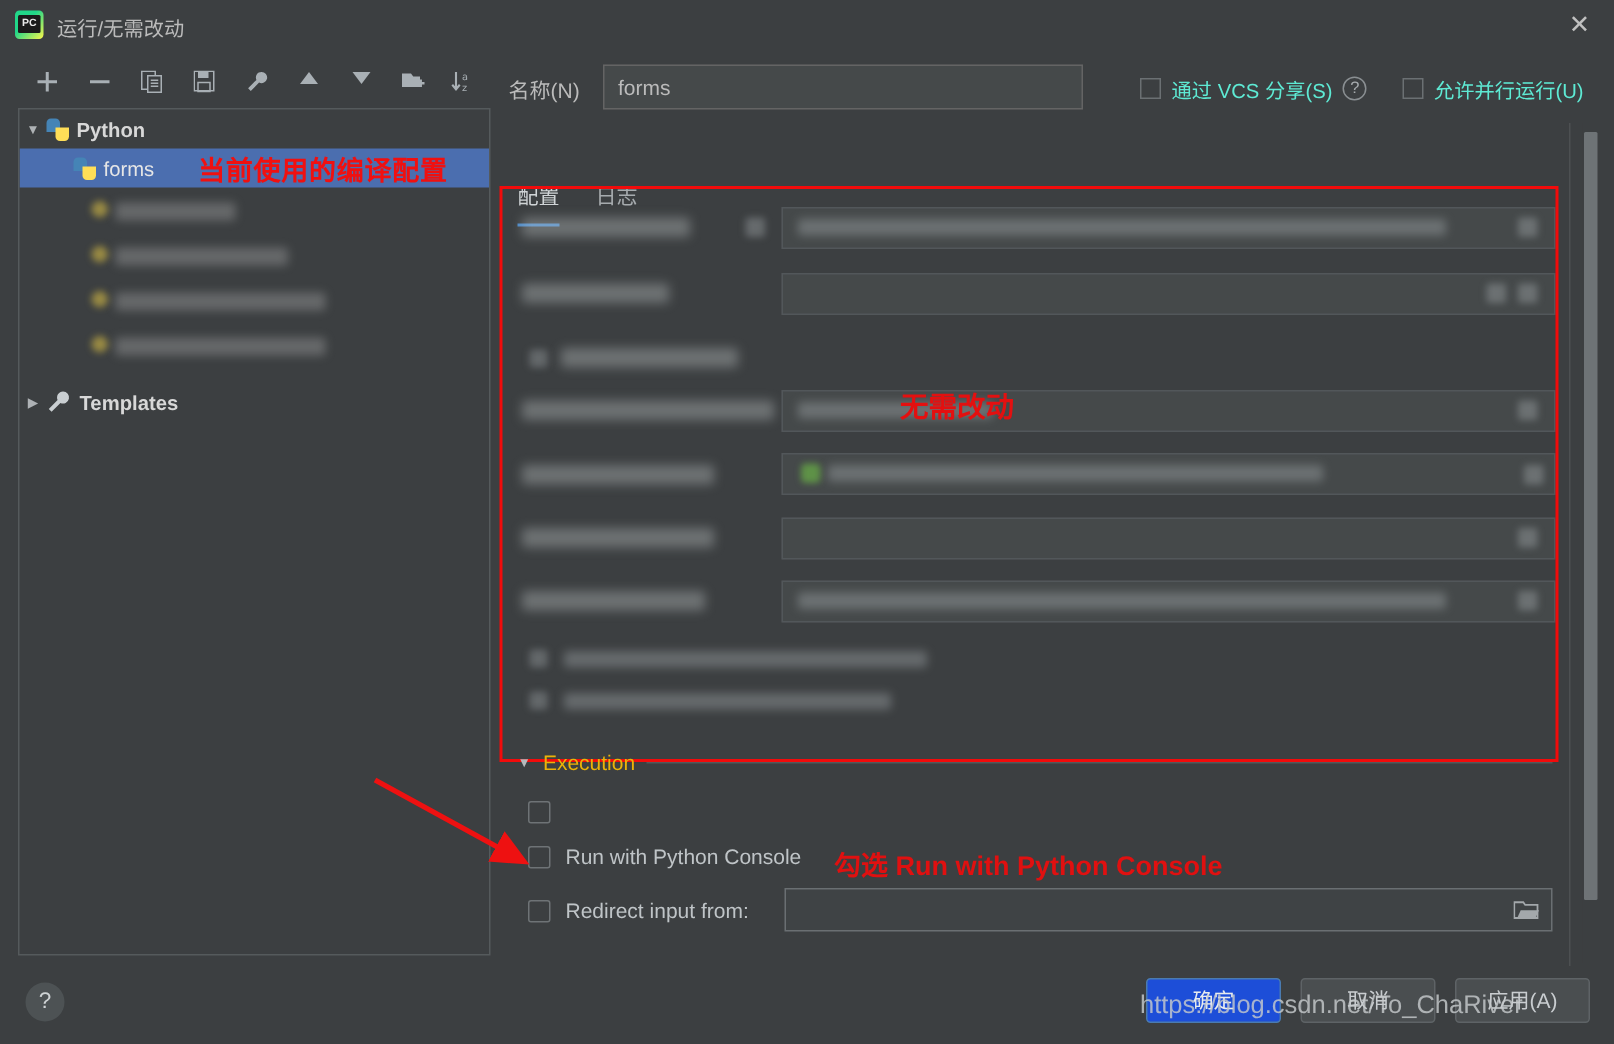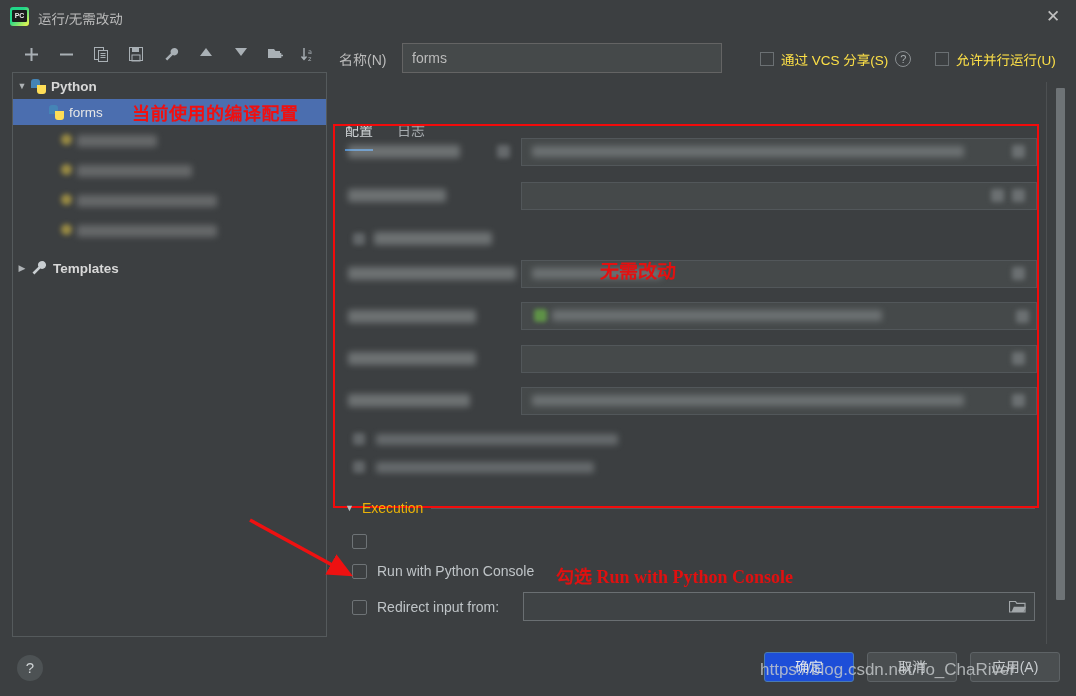--- a/index.html
+++ b/index.html
@@ -27,21 +27,21 @@
   .tb-icon { position: absolute; top: 2px; width: 26px; height: 26px; color: #a9b0b5; text-align: center; }
   .tb-icon svg { display: block; margin: 5px auto 0; }
 
   
   .name-label { position: absolute; left: 339px; top: 49px; font-size: 14px; color: #bbbbbb; }
   .name-input { position: absolute; left: 402px; top: 43px; width: 320px; height: 30px;
                 background: #45494a; border: 1px solid #646464; color: #bbbbbb;
                 font-size: 14px; padding: 0 9px; line-height: 28px; }
   .cb-row { position: absolute; top: 49px; display: flex; align-items: center; gap: 7px; }
   .cbx { width: 14px; height: 14px; background: #3c3f41; border: 1px solid #6b7073; display: inline-block; }
-  .cb-text { font-size: 13.5px; color: #fde047; white-space: nowrap; }
+  .cb-text { font-size: 13.5px; color: #5eead4; white-space: nowrap; }
   .qmark { width: 16px; height: 16px; border: 1px solid #8a8f92; border-radius: 50%; color: #a6abae;
            font-size: 11px; line-height: 14px; text-align: center; display: inline-block; }
 
   
   .tree { position: absolute; left: 12px; top: 72px; width: 315px; height: 565px;
           background: #3c3f41; border: 1px solid #555a5c; overflow: hidden; }
   .tree-row { position: relative; height: 26px; display: flex; align-items: center; font-size: 13.5px; }
   .tree-row.sel { background: #4b6eaf; }
   .tw-arrow { width: 18px; text-align: center; color: #aeb2b5; font-size: 9px; }
   .py-ico { width: 15px; height: 15px; margin-right: 5px; position: relative; flex: none; }
@@ -84,21 +84,21 @@
   .exec-title { font-size: 14px; color: #eab308; white-space: nowrap; }
   .exec-rule { flex: 1; height: 1px; background: #55595b; }
 
   .ex-row { position: absolute; left: 352px; display: flex; align-items: center; gap: 10px; }
   .ex-cbx { width: 15px; height: 15px; border: 1px solid #6e7376; background: #3c3f41; border-radius: 2px; flex: none; }
   .ex-label { font-size: 14px; color: #bfc4c7; white-space: nowrap; }
   .redirect-field { position: absolute; left: 523px; top: 592px; width: 512px; height: 29px;
                     background: #3f4345; border: 1px solid #6a6f72; }
 
   .anno-run { position: absolute; left: 556px; top: 562px; font-size: 18px; color: #e01010;
-              font-family: Liberation Serif, serif; font-weight: bold; }
+              font-family: Liberation Sans, sans-serif; font-weight: bold; }
 
   
   .arrow-svg { position: absolute; left: 236px; top: 508px; pointer-events: none; }
 
   
   .scroll-track { position: absolute; left: 1055px; top: 82px; width: 11px; height: 560px; background: #3c3f41; }
   .scroll-thumb { position: absolute; left: 1056px; top: 88px; width: 9px; height: 512px; background: #6e7376; border-radius: 1px; }
   .pane-divider { position: absolute; left: 1046px; top: 82px; width: 1px; height: 562px; background: #4d5052; }
 
   

